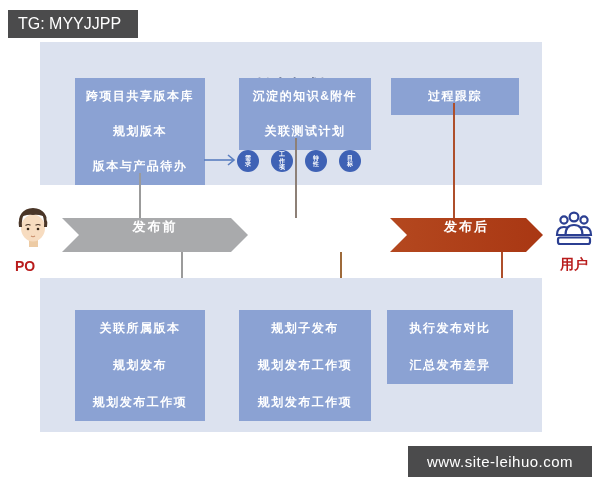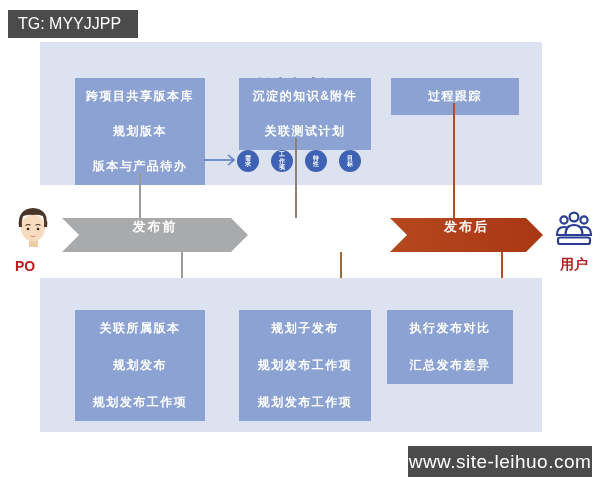--- a/index.html
+++ b/index.html
@@ -1,21 +1,21 @@
 <!DOCTYPE html>
 <html><head>
 <meta charset="utf-8">
 <style>
   html,body{margin:0;padding:0;}
   body{width:600px;height:480px;background:#fff;font-family:"Liberation Sans","DejaVu Sans",sans-serif;overflow:hidden;}
   #canvas{position:relative;width:600px;height:480px;background:#fff;padding-left:44px;}
 
   .banner{position:absolute;background:#4b4b4c;color:#fff;display:flex;align-items:center;justify-content:center;}
   .banner.tl{left:8px;top:10px;width:130px;height:28px;font-size:16px;justify-content:flex-start;padding-left:10px;box-sizing:border-box;}
-  .banner.br{left:408px;top:446px;width:184px;height:31px;font-size:19px;letter-spacing:.5px;}
+  .banner.br{left:408px;top:446px;width:184px;height:31px;font-size:15px;letter-spacing:.5px;}
 
   .panel{position:absolute;left:40px;width:502px;background:#dce2ef;}
   .panel.top{top:42px;height:143px;}
   .panel.bottom{top:278px;height:154px;}
   .panel-title{position:absolute;left:0;width:100%;text-align:center;font-weight:bold;color:#1c2b52;font-size:15px;letter-spacing:3px;}
   .panel.top .panel-title{top:8px;margin-top:26px;}
   .panel.bottom .panel-title{top:7px;}
 
   .chip{position:absolute;height:37px;background:#8ba2d3;color:#fff;font-weight:bold;font-size:12px;letter-spacing:1.5px;display:flex;align-items:center;justify-content:center;}
   .c1{left:35px;width:130px;}

